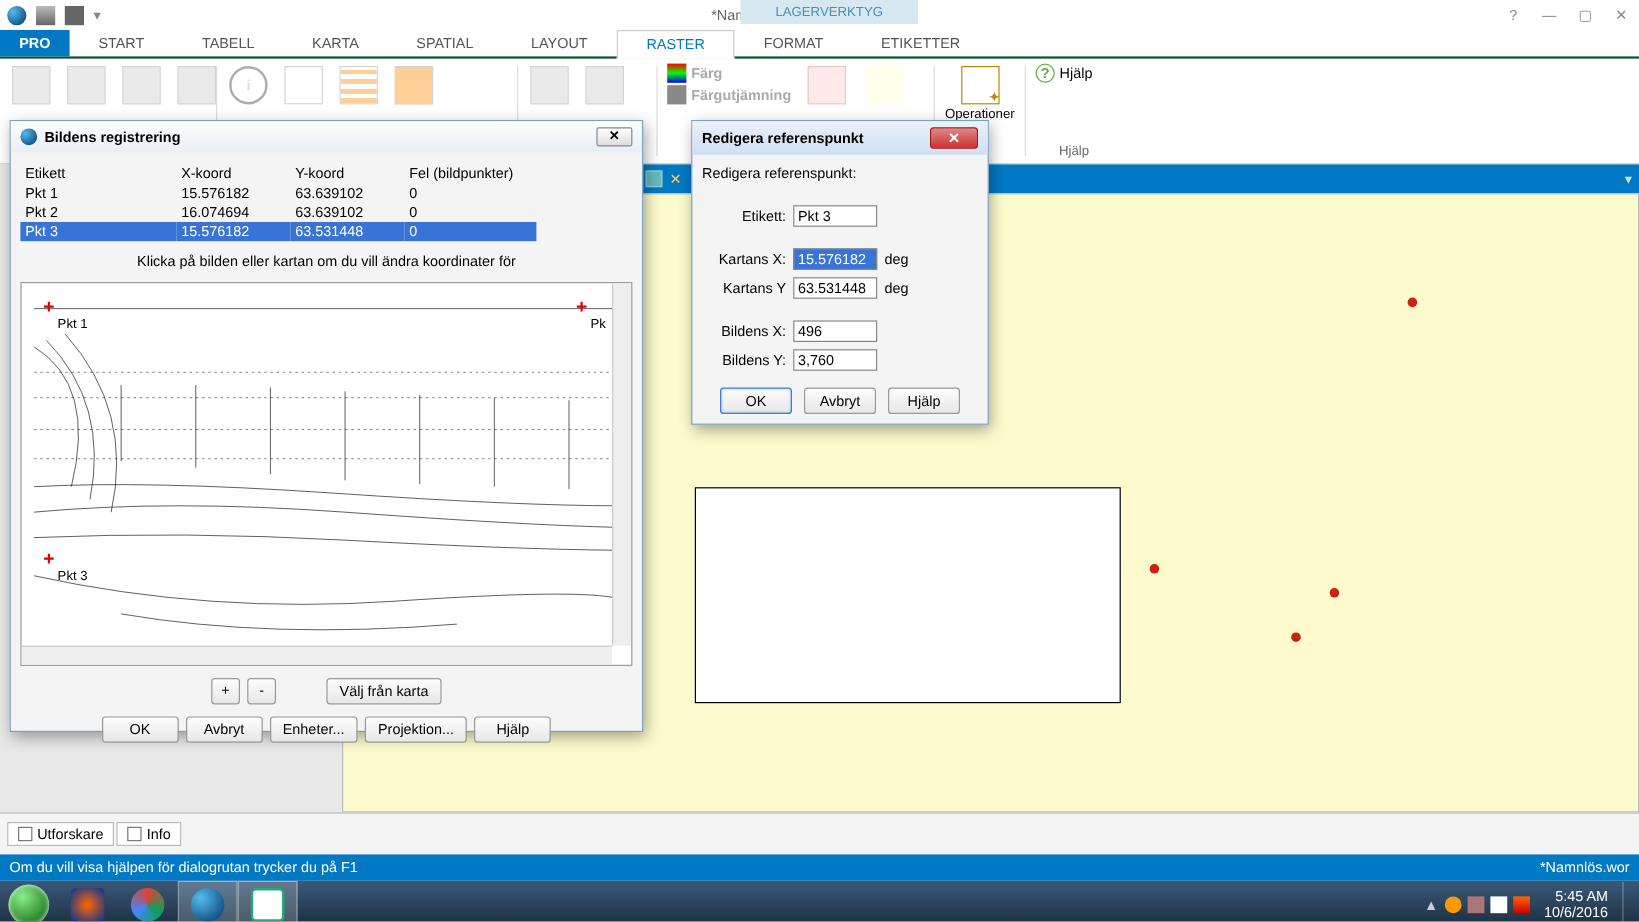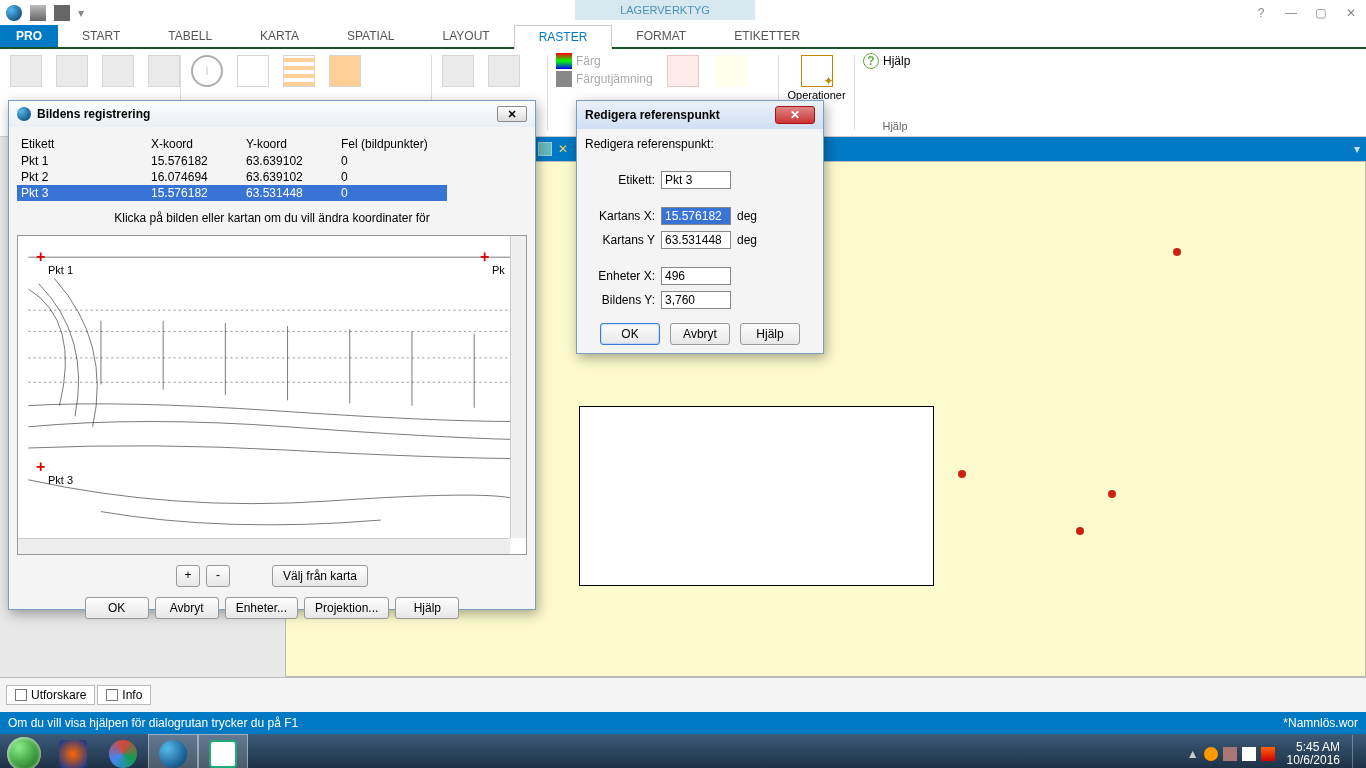--- a/index.html
+++ b/index.html
@@ -4,21 +4,21 @@
 <style>
 * { box-sizing: border-box; margin: 0; padding: 0; font-family: "Segoe UI", Tahoma, sans-serif; font-size: 12px; }
 body { width: 1366px; height: 768px; background: #fff; position: relative; overflow: hidden; }
 
 
 .titlebar { height: 25px; background: #fff; display: flex; align-items: center; padding: 0 6px; }
 .titlebar .icon-group { display: flex; gap: 8px; align-items: center; }
 .mi-icon { width: 16px; height: 16px; background: radial-gradient(circle at 30% 30%, #5be, #036); border-radius: 50%; }
 .small-icon { width: 16px; height: 16px; background: #888; }
 .titlebar .title { flex: 1; text-align: center; color: #666; }
-.titlebar .lagerverktyg { position: absolute; left: 575px; top: 0; width: 180px; background: #d8e8f1; color: #4a90b0; text-align: center; padding: 4px 0; font-size: 11px;}
+.titlebar .lagerverktyg { position: absolute; left: 617px; top: 0; width: 148px; background: #d8e8f1; color: #4a90b0; text-align: center; padding: 4px 0; font-size: 11px;}
 .window-controls { display: flex; gap: 12px; color: #888; font-size: 13px; }
 .window-controls span { cursor: pointer; width: 18px; text-align: center; }
 
 
 .ribbon-tabs { height: 24px; display: flex; align-items: center; border-bottom: 2px solid #14532d; }
 .ribbon-tab { padding: 4px 24px; cursor: pointer; color: #555; }
 .ribbon-tab.pro { background: #0079c4; color: #fff; font-weight: bold; padding: 4px 16px;}
 .ribbon-tab.active { border: 1px solid #ccc; border-bottom: 1px solid #fff; color: #0079c4; background: #fff; position: relative; top: 1px;}
 
 
@@ -169,21 +169,21 @@
           <div class="ico"></div>
         </div>
       <div class="ribbon-big-btn">
           <div class="ico"></div>
         </div>
     </div>
     <div class="ribbon-group-label">Band</div>
   </div>
   <div class="ribbon-group-sep"></div>
   <div class="ribbon-group" style="width:230px">
-    <div style="display:flex; gap:12px;">
+    <div style="display:flex; gap:12px;font-weight:bold;">
       <div style="display:flex; flex-direction:column; gap:2px;">
         <div class="dimmed" style="display:flex;align-items:center;gap:4px">
             <div style="width:16px;height:16px;background:linear-gradient(#f00,#0f0,#00f)"></div>
             <span>Färg</span>
           </div>
         <div class="dimmed" style="display:flex;align-items:center;gap:4px">
             <div style="width:16px;height:16px;background:#888"></div>
             <span>Färgutjämning</span>
           </div>
       </div>
@@ -380,21 +380,21 @@
         <input class="sel" value="15.576182" style="">
         <span>deg</span>
       </div>
     <div class="field-row">
         <label>Kartans Y</label>
         <input value="63.531448" style="">
         <span>deg</span>
       </div>
     <div style="height:6px"></div>
     <div class="field-row">
-        <label>Enheter X:</label>
+        <label>Bildens X:</label>
         <input value="496" style="">
       </div>
     <div class="field-row">
         <label>Bildens Y:</label>
         <input value="3,760" style="">
       </div>
     <div class="dlg-btn-row">
       <div class="btn default" style="min-width:60px">OK</div>
       <div class="btn" style="min-width:60px">Avbryt</div>
       <div class="btn" style="min-width:60px">Hjälp</div>

